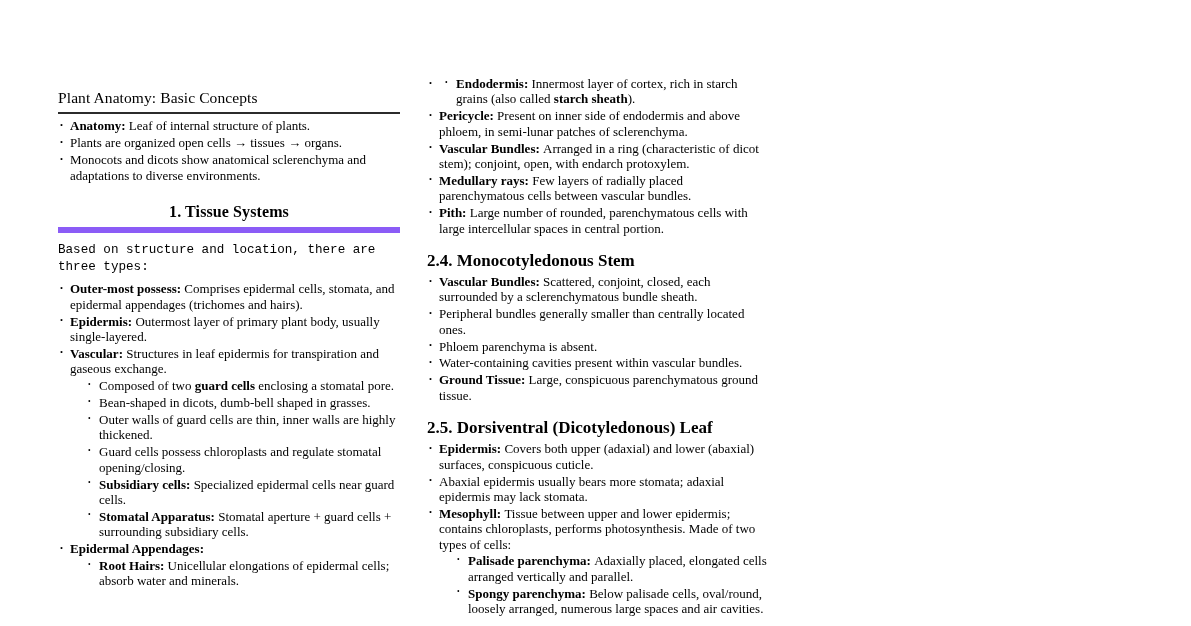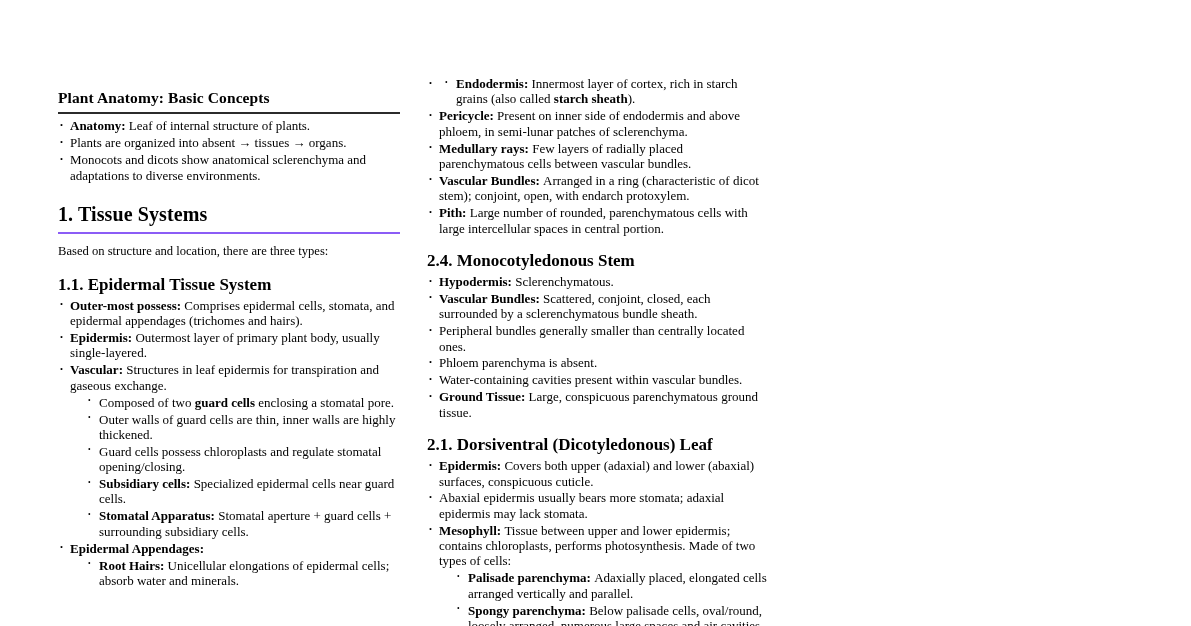--- a/index.html
+++ b/index.html
@@ -29,48 +29,50 @@
   }
   #col-left  { left: 58px; }
   #col-right { left: 427px; }
 
   .col-inner { position: absolute; left: 0; width: 342px; }
   #col-left  .col-inner { top: 88px; }
   #col-right .col-inner { top: 74px; }
 
   h1.doc-title {
     font-size: 15.5px;
-    font-weight: bold;
+    font-weight: normal;
     margin: 0 0 4px 0;
     padding: 0 0 5px 0;
     line-height: 1.25;
     border-bottom: 2px solid #2b2b2b;
     letter-spacing: 0.1px;
   }
   h2.section-title {
-    font-size: 20px;
+    font-size: 16px;
     font-weight: bold;
     margin: 19px 0 4px 0;
     padding: 0 0 5px 0;
     line-height: 1.25;
-    border-bottom: 2px solid #8b5cf6;
+    border-bottom: 6px solid #8b5cf6;
     letter-spacing: 0.1px;
+    text-align: center;
   }
   h3.subsection-title {
     font-size: 17px;
     font-weight: bold;
     margin: 14px 0 2px 0;
     padding: 0;
     line-height: 1.3;
   }
   p.intro-text {
     font-size: 12.6px;
     line-height: 1.33;
     margin: 9px 0 6px 0;
     padding: 0;
+    font-family: Liberation Mono, monospace;
   }
 
   ul.bullets {
     list-style: none;
     margin: 2px 0 0 0;
     padding: 0;
   }
   ul.bullets > li {
     position: relative;
     font-size: 13px;
@@ -107,32 +109,31 @@
     <div class="col-inner">
 
       <h1 class="doc-title">Plant Anatomy: Basic Concepts</h1>
 
       <ul class="bullets">
         <li>
           <span class="lead">Anatomy: </span>
           <span>Leaf of internal structure of plants.</span>
         </li>
         <li>
-          <span>Plants are organized into absent → tissues → organs.</span>
+          <span>Plants are organized open cells → tissues → organs.</span>
         </li>
         <li>
           <span>Monocots and dicots show anatomical sclerenchyma and adaptations to diverse environments.</span>
         </li>
       </ul>
 
       <h2 class="section-title">1. Tissue Systems</h2>
 
       <p class="intro-text">Based on structure and location, there are three types:</p>
 
-      <h3 class="subsection-title">1.1. Epidermal Tissue System</h3>
 
       <ul class="bullets">
 
         <li>
           <span class="lead">Outer-most possess: </span>
           <span>Comprises epidermal cells, stomata, and epidermal appendages (trichomes and hairs).</span>
         </li>
 
         <li>
           <span class="lead">Epidermis: </span>
@@ -140,20 +141,23 @@
         </li>
 
         <li>
           <span class="lead">Vascular: </span>
           <span>Structures in leaf epidermis for transpiration and gaseous exchange.</span>
           <ul class="bullets">
             <li>
               <span>Composed of two <b>guard cells</b> enclosing a stomatal pore.</span>
             </li>
             <li>
+              <span>Bean-shaped in dicots, dumb-bell shaped in grasses.</span>
+            </li>
+            <li>
               <span>Outer walls of guard cells are thin, inner walls are highly thickened.</span>
             </li>
             <li>
               <span>Guard cells possess chloroplasts and regulate stomatal opening/closing.</span>
             </li>
             <li>
               <span class="lead">Subsidiary cells: </span>
               <span>Specialized epidermal cells near guard cells.</span>
             </li>
             <li>
@@ -190,60 +194,56 @@
               <span>Innermost layer of cortex, rich in starch grains (also called <b>starch sheath</b>).</span>
             </li>
           </ul>
         </li>
 
         <li>
           <span class="lead">Pericycle: </span>
           <span>Present on inner side of endodermis and above phloem, in semi-lunar patches of sclerenchyma.</span>
         </li>
         <li>
+          <span class="lead">Vascular Bundles: </span>
+          <span>Arranged in a ring (characteristic of dicot stem); conjoint, open, with endarch protoxylem.</span>
+        </li>
+        <li>
           <span class="lead">Medullary rays: </span>
           <span>Few layers of radially placed parenchymatous cells between vascular bundles.</span>
         </li>
         <li>
-          <span class="lead">Vascular Bundles: </span>
-          <span>Arranged in a ring (characteristic of dicot stem); conjoint, open, with endarch protoxylem.</span>
-        </li>
-        <li>
           <span class="lead">Pith: </span>
           <span>Large number of rounded, parenchymatous cells with large intercellular spaces in central portion.</span>
         </li>
       </ul>
 
       <h3 class="subsection-title">2.4. Monocotyledonous Stem</h3>
 
       <ul class="bullets">
         <li>
-          <span class="lead">Hypodermis: </span>
-          <span>Sclerenchymatous.</span>
-        </li>
-        <li>
           <span class="lead">Vascular Bundles: </span>
           <span>Scattered, conjoint, closed, each surrounded by a sclerenchymatous bundle sheath.</span>
         </li>
         <li>
           <span>Peripheral bundles generally smaller than centrally located ones.</span>
         </li>
         <li>
           <span>Phloem parenchyma is absent.</span>
         </li>
         <li>
           <span>Water-containing cavities present within vascular bundles.</span>
         </li>
         <li>
           <span class="lead">Ground Tissue: </span>
           <span>Large, conspicuous parenchymatous ground tissue.</span>
         </li>
       </ul>
 
-      <h3 class="subsection-title">2.1. Dorsiventral (Dicotyledonous) Leaf</h3>
+      <h3 class="subsection-title">2.5. Dorsiventral (Dicotyledonous) Leaf</h3>
 
       <ul class="bullets">
         <li>
           <span class="lead">Epidermis: </span>
           <span>Covers both upper (adaxial) and lower (abaxial) surfaces, conspicuous cuticle.</span>
         </li>
         <li>
           <span>Abaxial epidermis usually bears more stomata; adaxial epidermis may lack stomata.</span>
         </li>
         <li>

